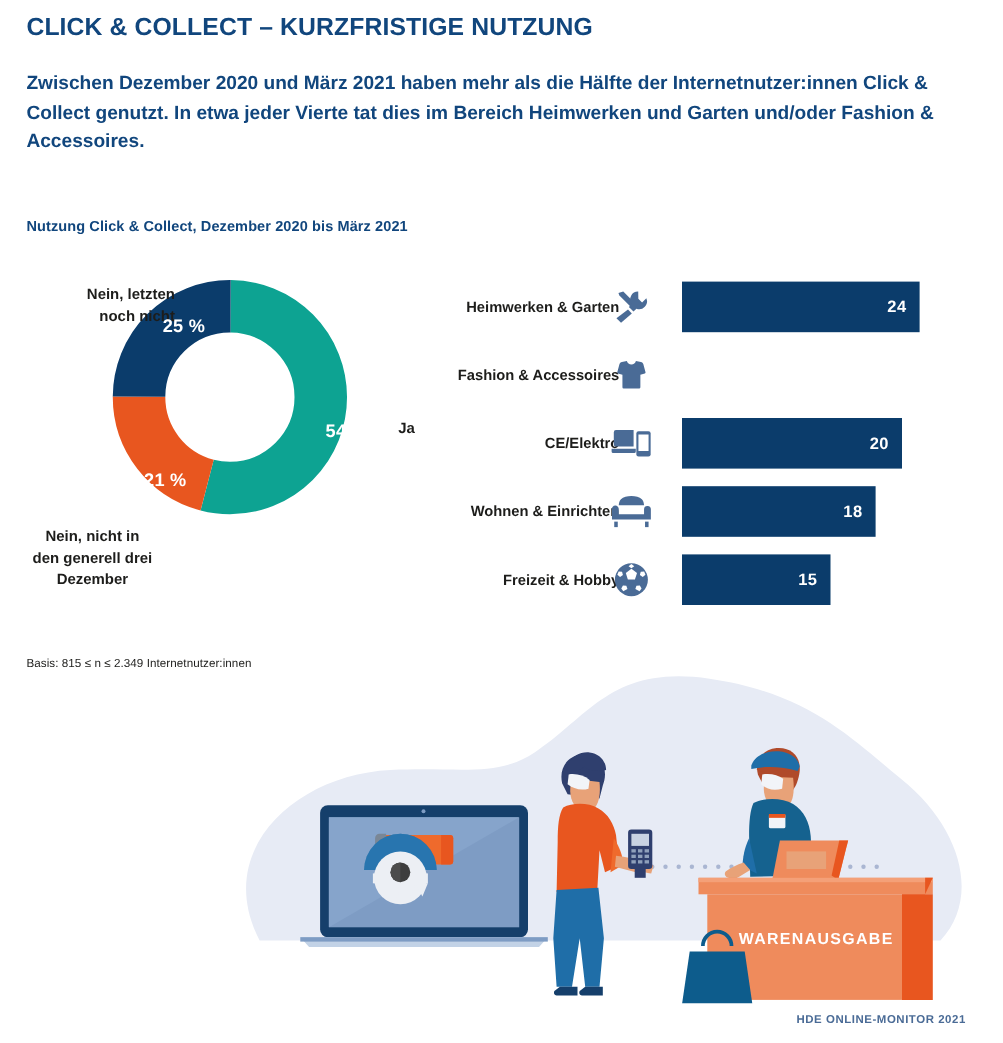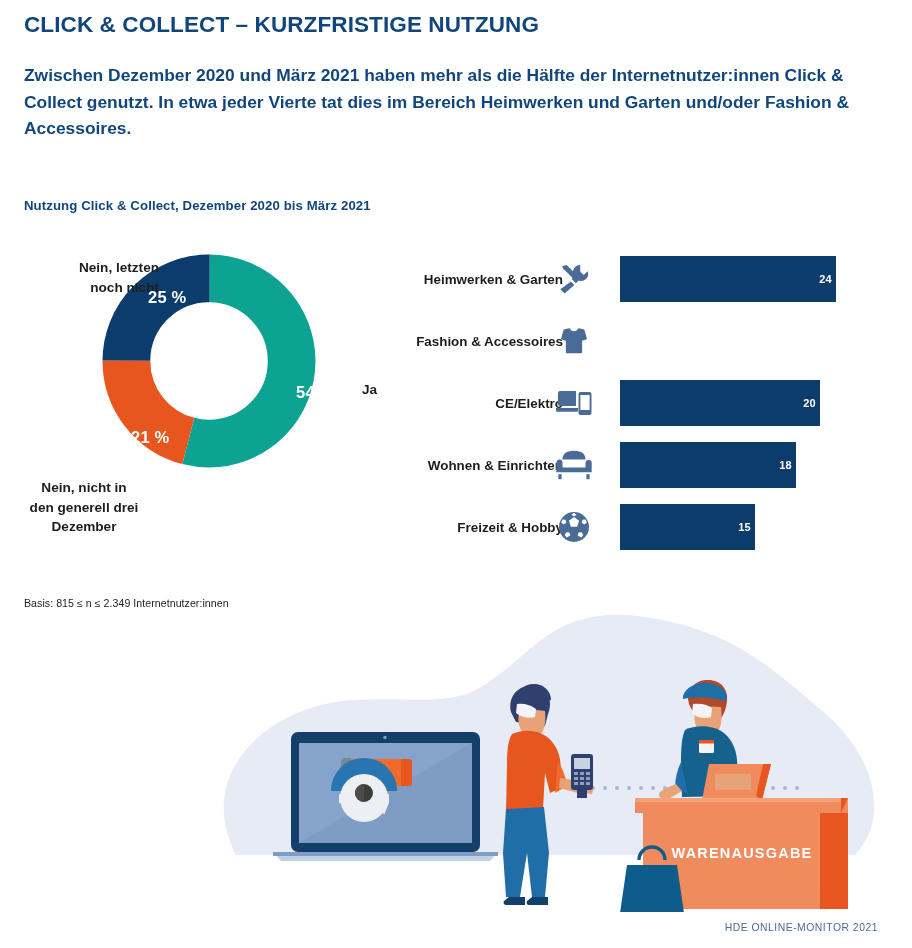--- a/index.html
+++ b/index.html
@@ -148,23 +148,23 @@
   }
   .bar-fill {
     height: 100%;
     background: #0b3c6b;
     display: flex;
     align-items: center;
     justify-content: flex-end;
   }
   .bar-value {
     color: #ffffff;
-    font-size: 11px;
-    font-weight: bold;
-    padding-right: 4px;
+    font-size: 15px;
+    font-weight: bold;
+    padding-right: 12px;
     letter-spacing: 0.3px;
   }
 
   
   .basis {
     position: absolute;
     left: 24px;
     top: 597px;
     font-size: 10.6px;
     color: #1d1d1b;
@@ -180,21 +180,21 @@
     height: 300px;
   }
   .illo svg { display: block; }
 
   
   .footer {
     position: absolute;
     right: 34px;
     top: 922px;
     font-size: 10.4px;
-    font-weight: normal;
+    font-weight: bold;
     color: #4a6b96;
     letter-spacing: 0.5px;
   }
 </style>
 </head>
 <body>
 
 <div class="page">
 
   <div class="headline">CLICK &amp; COLLECT – KURZFRISTIGE NUTZUNG</div>

